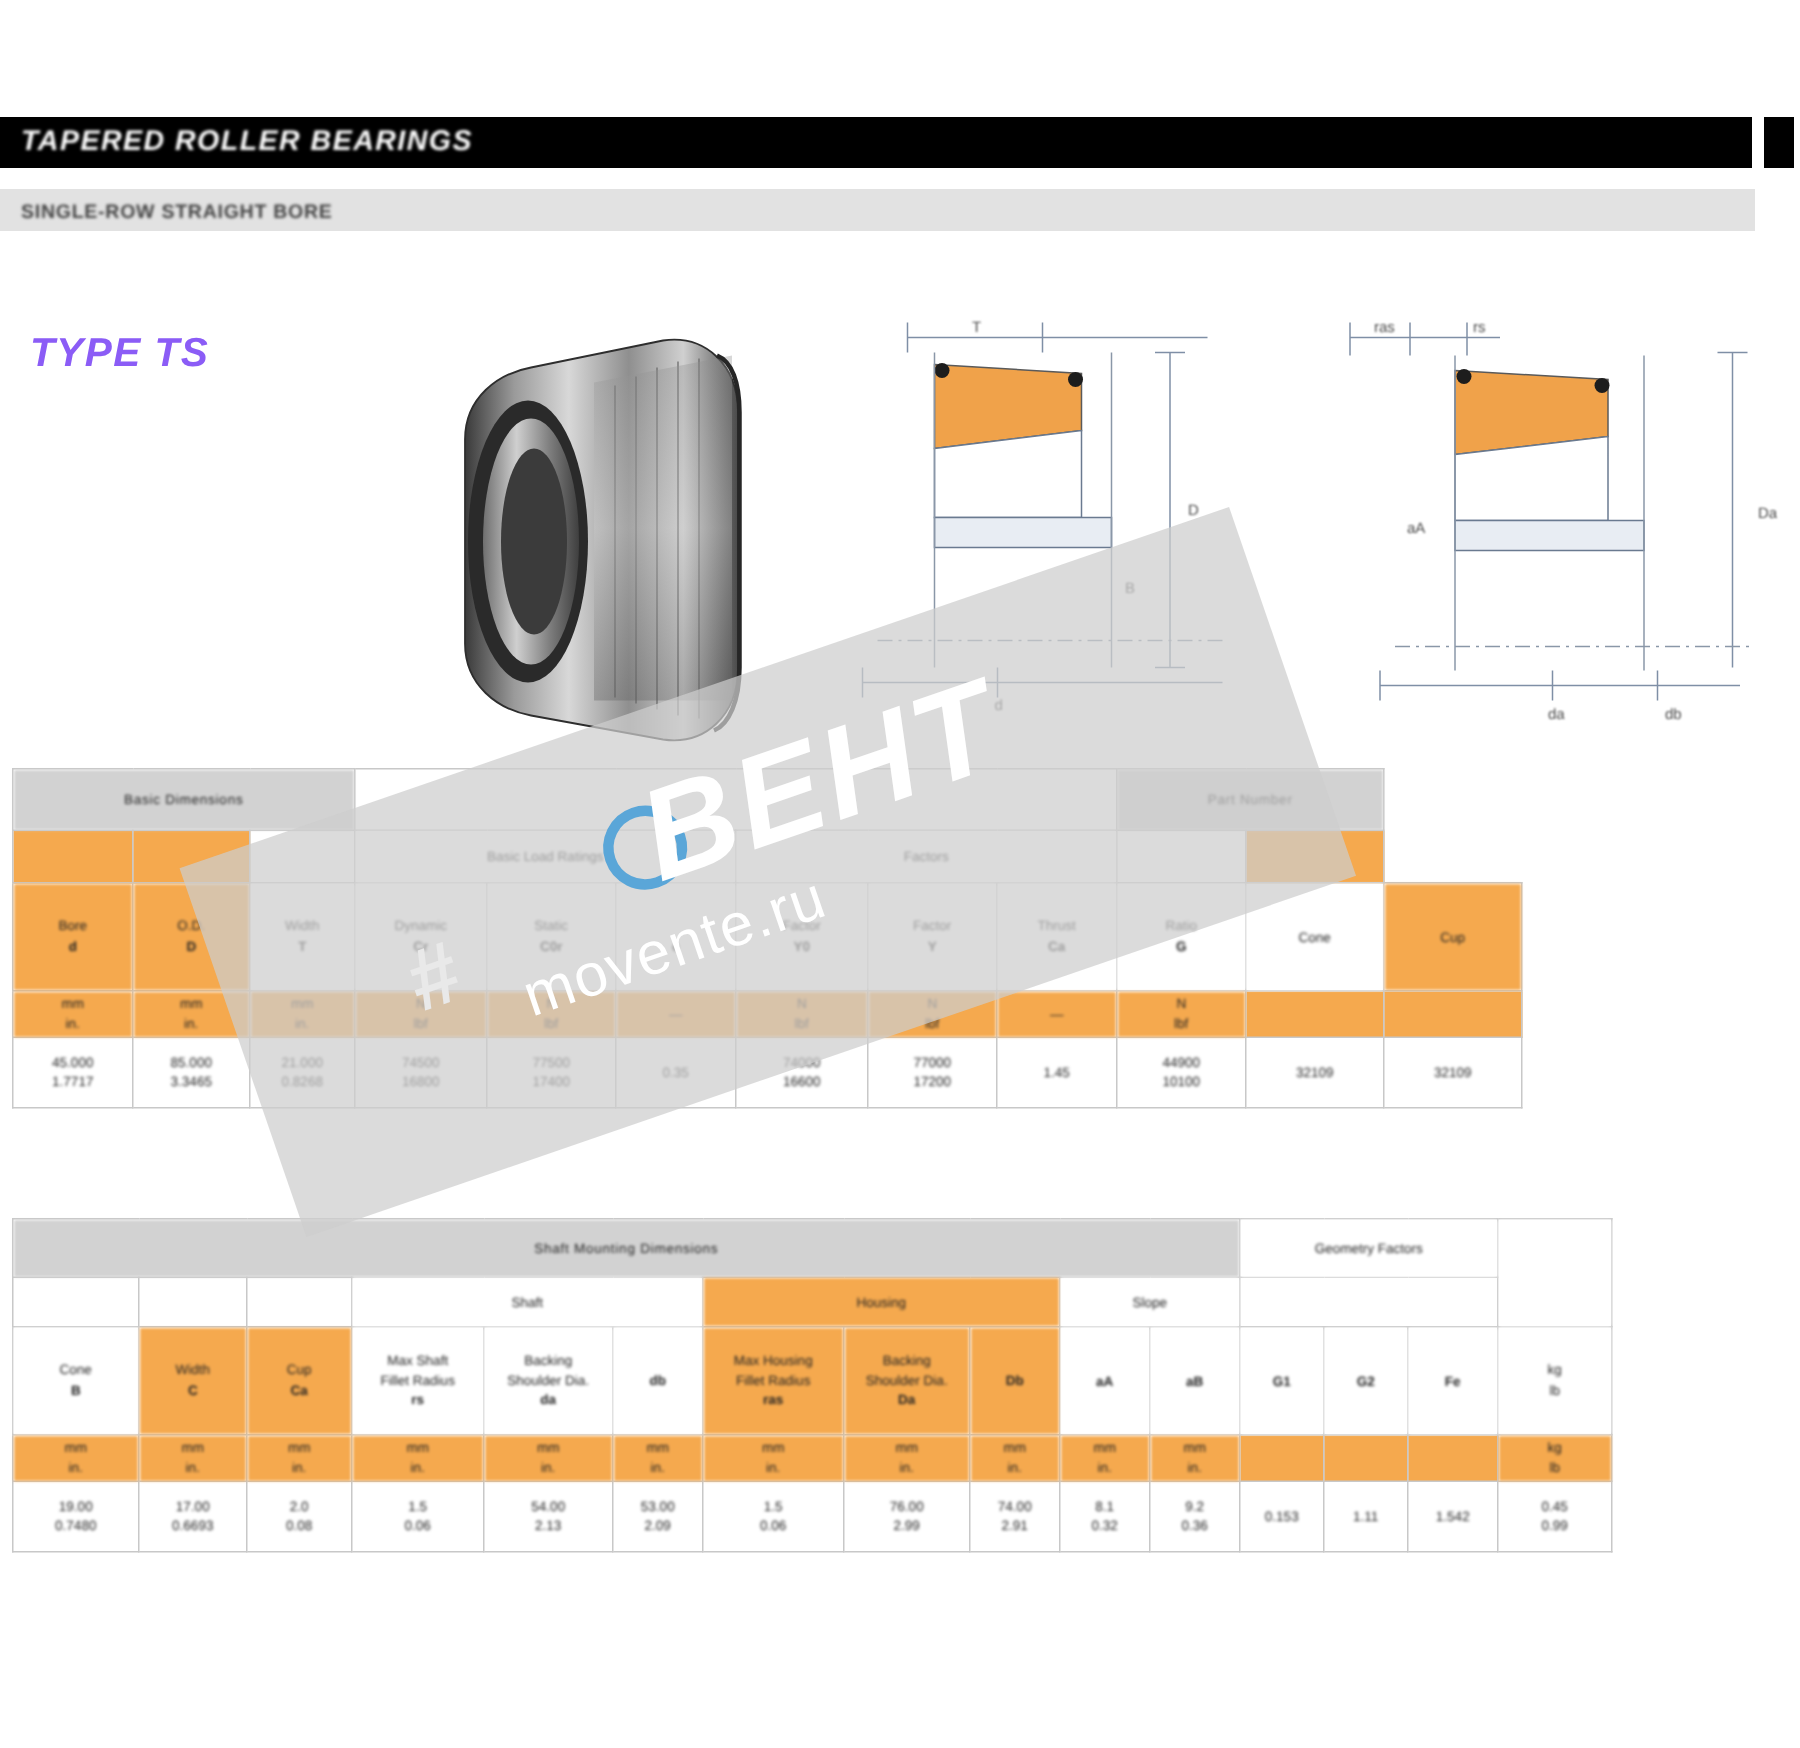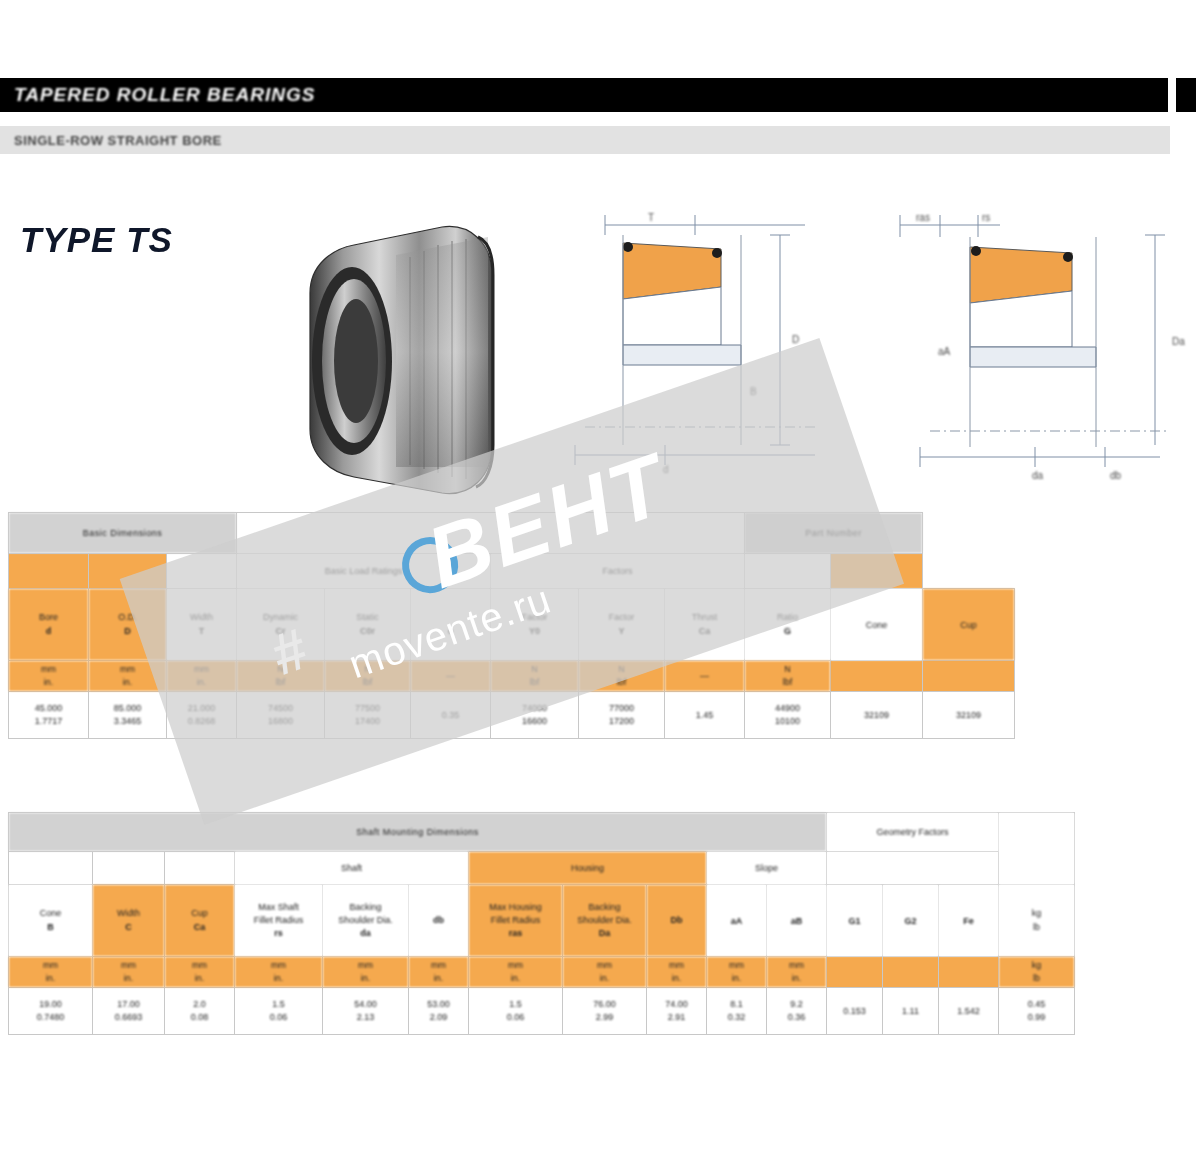--- a/index.html
+++ b/index.html
@@ -63,25 +63,25 @@
     padding-left: 14px;
     letter-spacing: 0.5px;
     filter: blur(1.2px);
   }
 
   
   .type-label {
     position: absolute;
     left: 20px;
     top: 220px;
-    font-size: 35px;
+    font-size: 27px;
     font-weight: bold;
     font-style: italic;
     letter-spacing: 1px;
-    color: #0f172a;
+    color: #8b5cf6;
   }
 
   
   .bearing-photo {
     position: absolute;
     left: 292px;
     top: 215px;
     width: 230px;
     height: 290px;
   }

